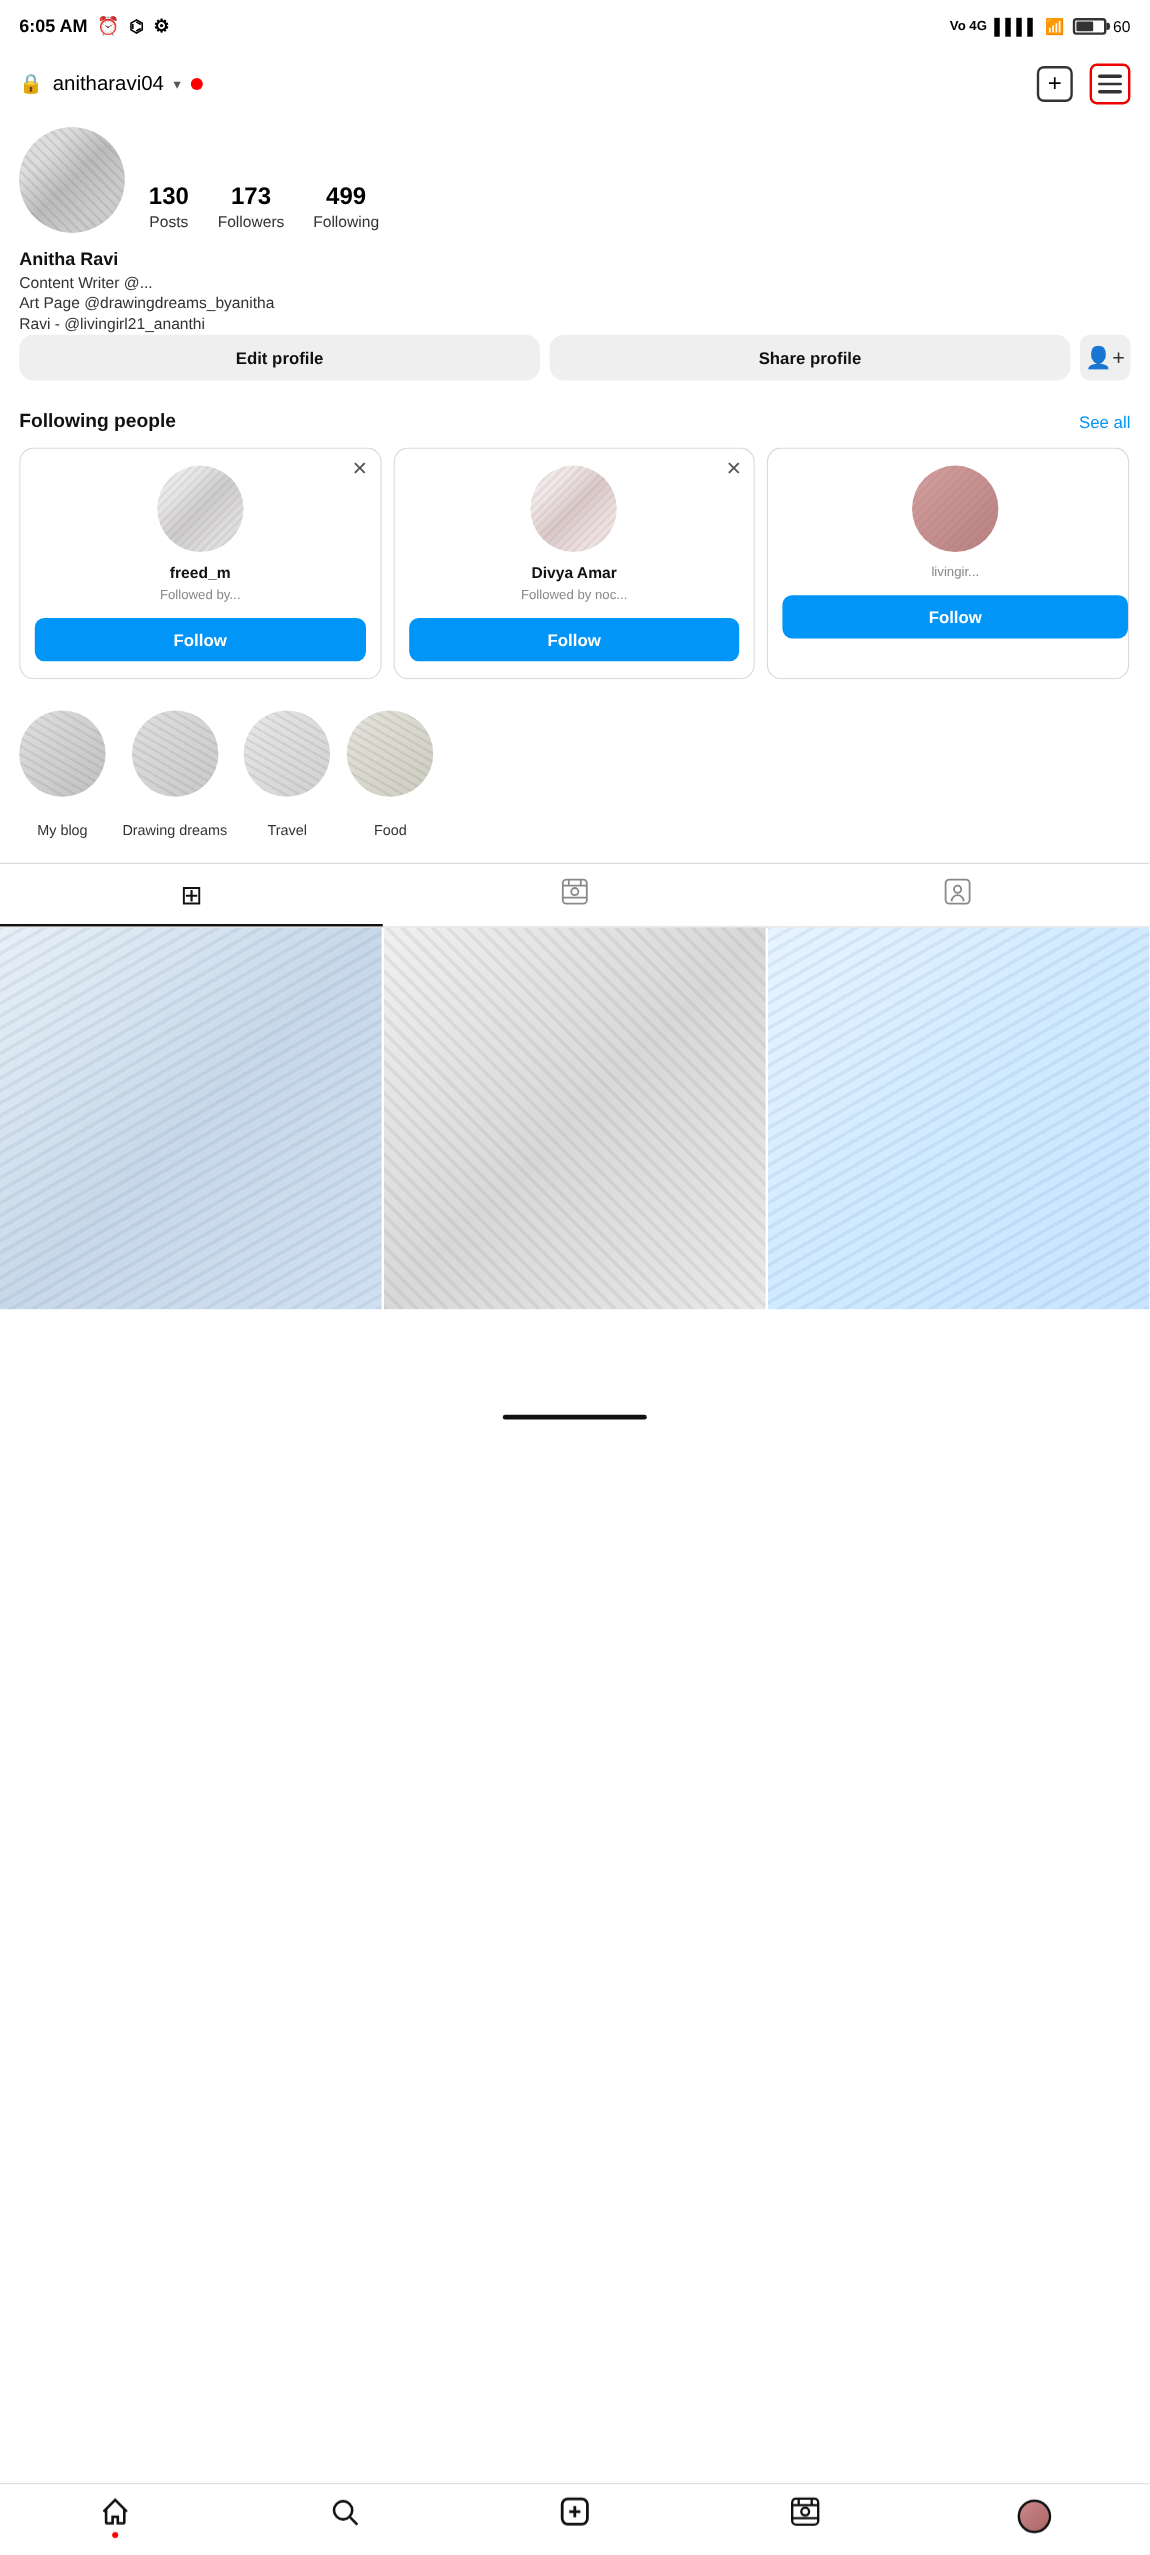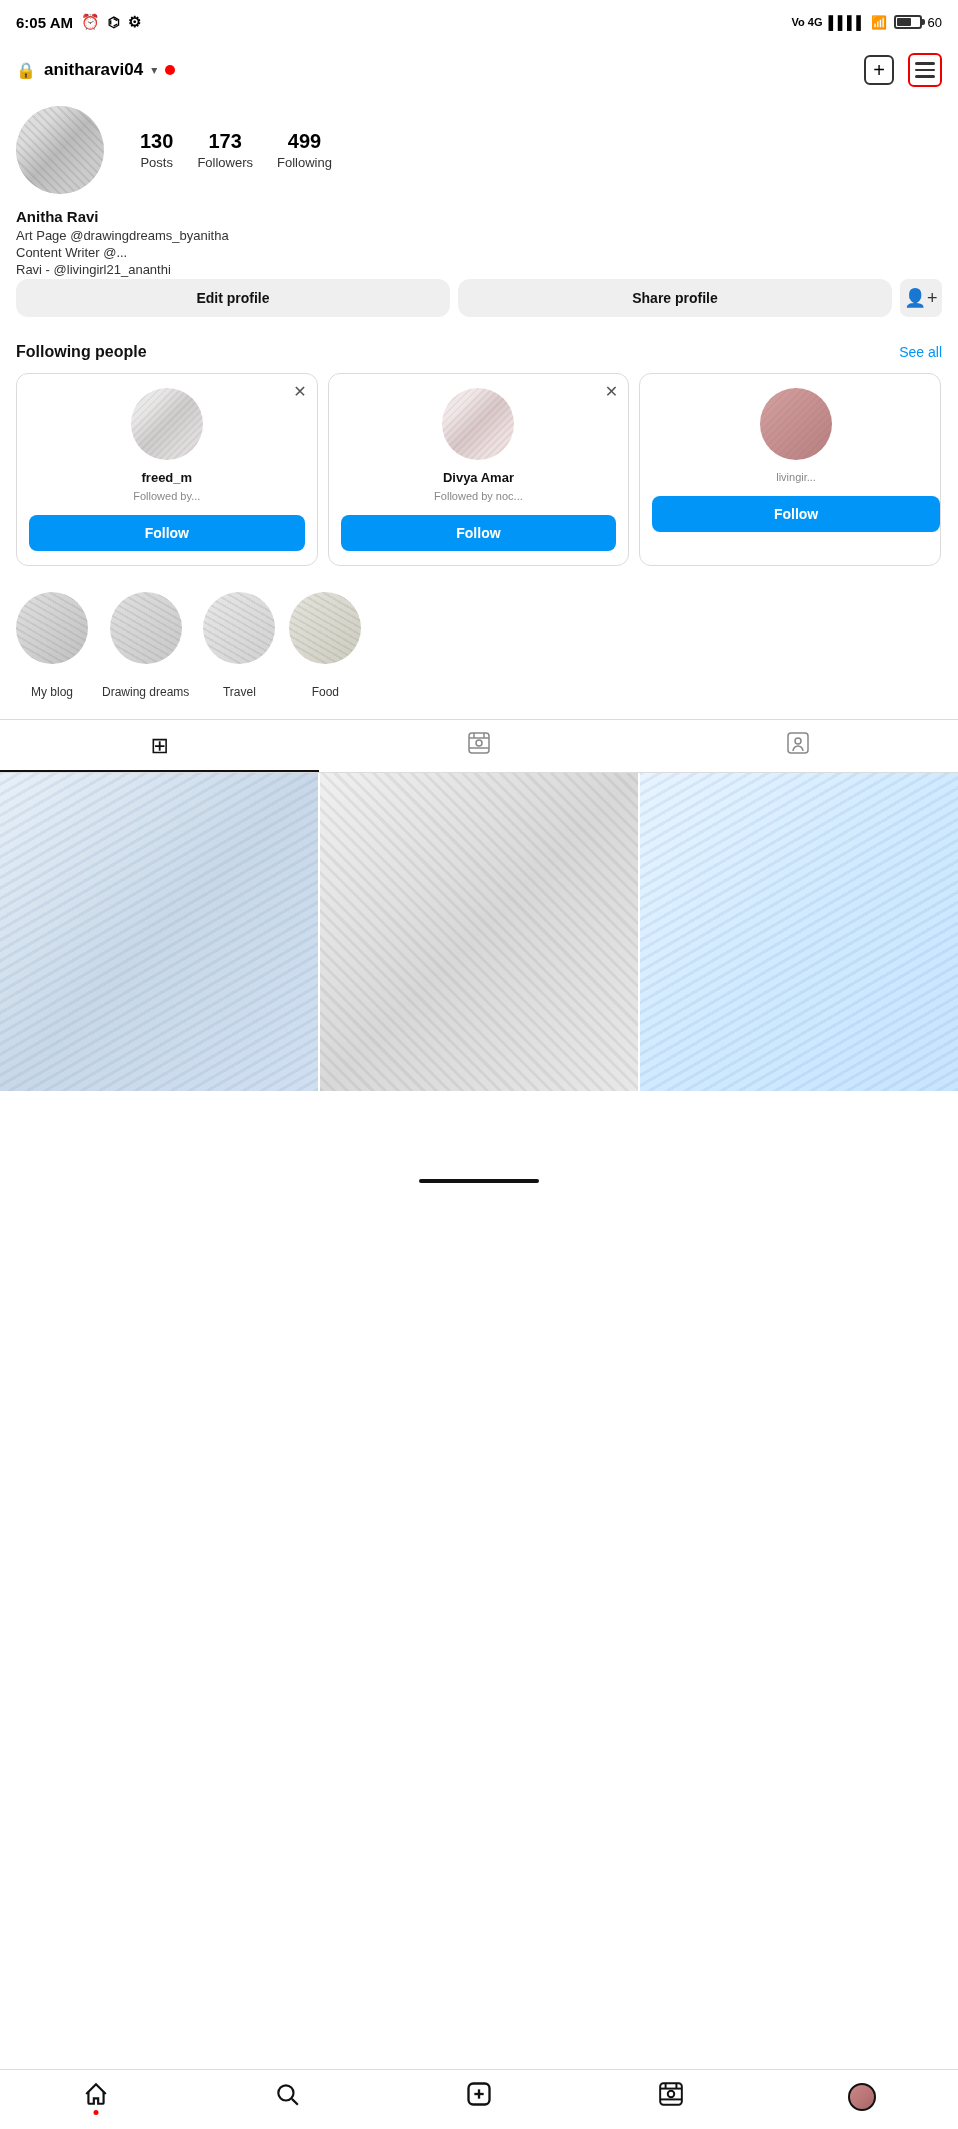--- a/index.html
+++ b/index.html
@@ -76,21 +76,21 @@
       display: flex;
       align-items: center;
       gap: 8px;
     }
     .lock-icon {
       font-size: 16px;
       color: #555;
     }
     .username-text {
       font-size: 17px;
-      font-weight: 700;
+      font-weight: 400;
       text-align: right;
     }
     .red-dot {
       width: 10px;
       height: 10px;
       background: #f00;
       border-radius: 50%;
     }
     .nav-icons {
       display: flex;
@@ -128,22 +128,22 @@
       background: #333;
       border-radius: 2px;
     }
 
     
     .profile-section {
       padding: 10px 16px 6px;
     }
     .profile-header {
       display: flex;
-      align-items: center;
-      gap: 36px;
+      align-items: flex-end;
+      gap: 20px;
       margin-bottom: 14px;
     }
     .avatar-container {
       width: 88px;
       height: 88px;
       border-radius: 50%;
       overflow: hidden;
       background: #ccc;
       flex-shrink: 0;
     }
@@ -560,22 +560,22 @@
         </div>
         <div class="stat-item">
           <span class="stat-number">499</span>
           <span class="stat-label">Following</span>
         </div>
       </div>
     </div>
 
     <div class="bio-area">
       <div class="bio-name">Anitha Ravi</div>
+      <div class="bio-line">Content Writer @...</div>
       <div class="bio-line">Art Page @drawingdreams_byanitha</div>
-      <div class="bio-line">Content Writer @...</div>
       <div class="bio-line">Ravi - @livingirl21_ananthi</div>
     </div>
 
     <div class="action-buttons">
       <button class="btn-edit">Edit profile</button>
       <button class="btn-share">Share profile</button>
       <button class="btn-add-friend">
         <span>👤+</span>
       </button>
     </div>

